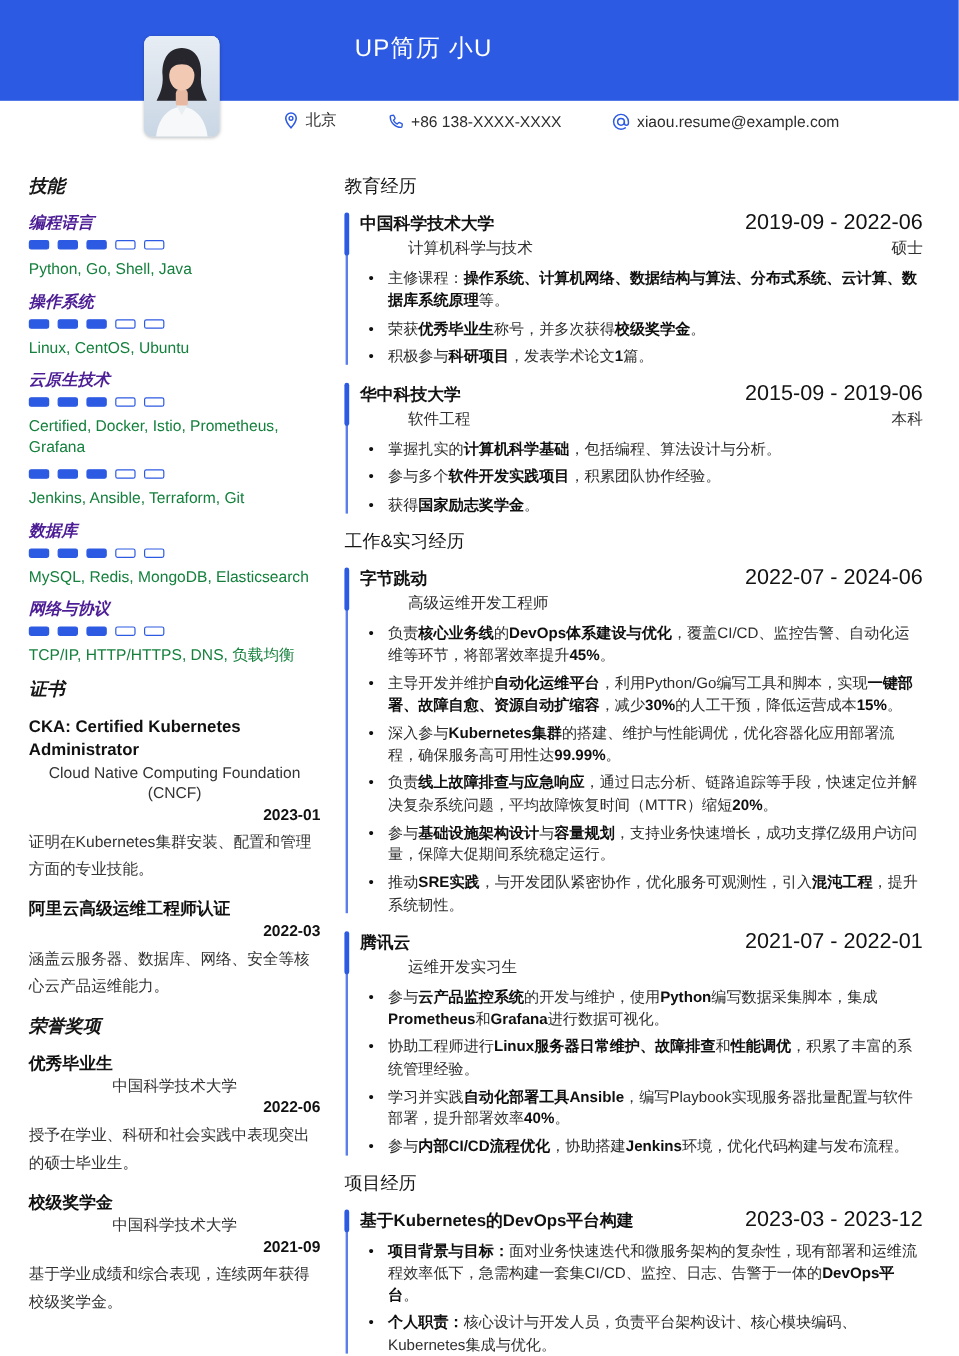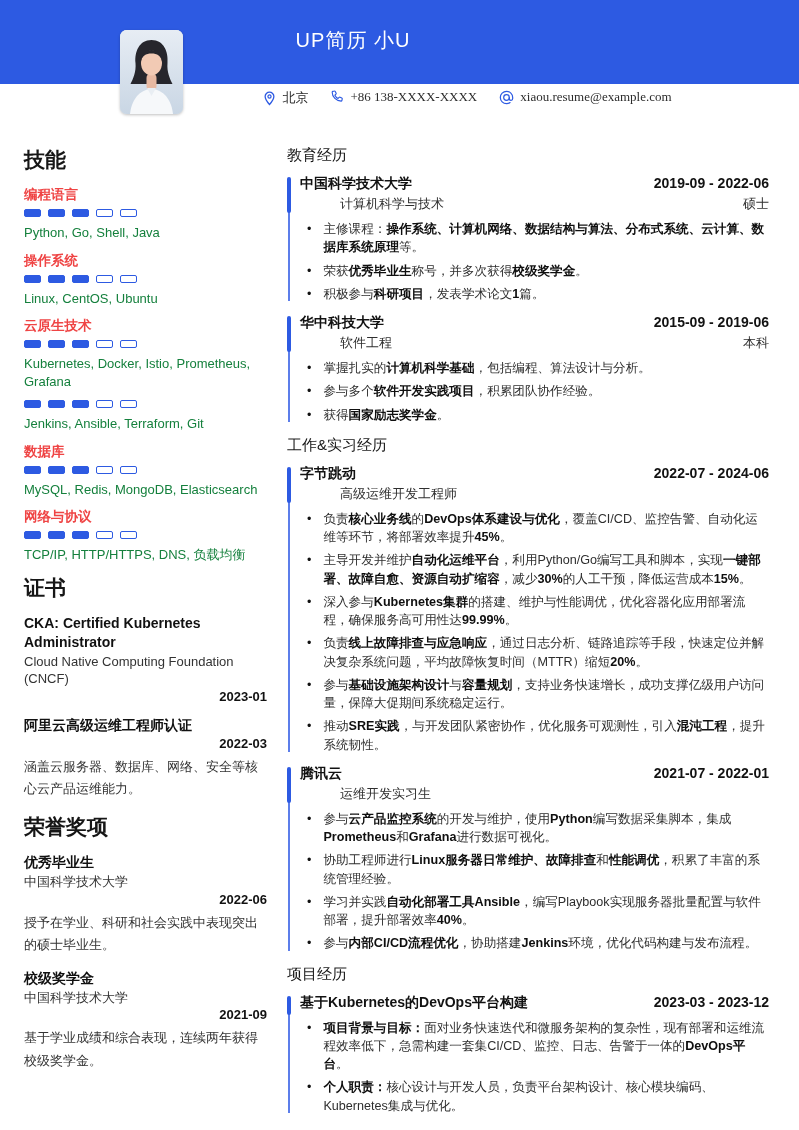--- a/index.html
+++ b/index.html
@@ -14,52 +14,52 @@
     position:absolute; top:27px; left:353px; transform:translateX(-50%);
     color:#fff; font-size:20px; font-weight:500; letter-spacing:1px; white-space:nowrap;
   }
   .photo{
     position:absolute; top:30px; left:120px; width:63px; height:84px;
     border-radius:7px; overflow:hidden; background:#dde4ec; box-shadow:0 1px 3px rgba(0,0,0,.25);
   }
   .photo svg{display:block;}
   .contact-row{
     position:absolute; top:89px; left:136px; width:663px; height:20px;
-    display:flex; justify-content:center; align-items:flex-start; gap:22px;font-family:Liberation Serif, serif;
+    display:flex; justify-content:center; align-items:flex-end; gap:42px;
   }
   .contact-item{display:flex; align-items:center; gap:6px; font-size:13px; color:#2c2c2c;}
   .contact-icon{display:flex; align-items:center;}
 
   .col-left{position:absolute; left:24px; top:146px; width:243px;}
   .col-right{position:absolute; left:287px; top:146px; width:482px;}
 
-  .side-heading{font-size:21px; font-weight:bold; color:var(--ink); margin:0 0 12px;}
+  .side-heading{font-size:15px; font-weight:bold; color:var(--ink); margin:0 0 12px;font-style:italic;}
   .side-heading.gap{margin-top:8px;}
   .skill{margin-bottom:10px;}
-  .skill-name{font-size:13.5px; font-weight:bold; margin-bottom:5px; color:#ef4444;}
+  .skill-name{font-size:13.5px; font-weight:bold; margin-bottom:5px; color:#4c1d95;font-style:italic;}
   .bars{display:flex; gap:7px; margin-bottom:7px;}
   .bar{width:17px; height:8px; border:1.5px solid var(--primary); border-radius:2px; background:#fff;}
   .bar.filled{background:var(--primary);}
   .skill-detail{font-size:13px; color:#15803d; line-height:1.35;}
 
   .cred{margin-bottom:12px;}
   .cred-name{font-size:14px; font-weight:bold; line-height:1.35; color:#111;}
-  .cred-org{font-size:13px; color:#333; line-height:1.35; margin-top:1px;}
+  .cred-org{font-size:13px; color:#333; line-height:1.35; margin-top:1px;text-align:center;}
   .cred-date{font-size:13px; font-weight:bold; color:#111; margin-top:1px;text-align:right;}
   .cred-desc{font-size:13px; color:#333; line-height:1.75; margin-top:5px;}
 
   .main-heading{font-size:15px; font-weight:normal; color:var(--ink); margin:0 0 10px;}
   .main-heading.gap{margin-top:12px;}
   .entry{position:relative; padding-left:13px; margin-bottom:11px;}
   .entry::before{content:""; position:absolute; left:1px; top:3px; bottom:2px; width:2px; background:var(--line);}
   .entry::after{content:""; position:absolute; left:0; top:2px; width:4px; height:36px; background:var(--primary); border-radius:2px;}
   .entry.single::after{height:19px;}
   .entry-head{display:flex; justify-content:space-between; align-items:baseline;}
   .entry-title{font-size:14px; font-weight:bold; color:#121212;}
-  .entry-date{font-size:14px; font-weight:bold; color:#121212; white-space:nowrap;}
+  .entry-date{font-size:18px; font-weight:normal; color:#121212; white-space:nowrap;}
   .entry-sub{display:flex; justify-content:space-between; font-size:13px; color:#2f2f2f; margin-top:2px;margin-left:40px;}
   .bullets{list-style:none; margin-top:7px; padding-left:7px;}
   .bullets li{display:flex; gap:12px; font-size:12.6px; color:#2e2e2e; line-height:1.45; margin-bottom:5px;}
   .bullets .dot{flex:0 0 auto; color:#111;}
   .bullets b{color:#0f0f0f;}
 </style>
 </head>
 <body>
 
 <div class="banner"></div>
@@ -145,21 +145,21 @@
 
   <div class="skill">
     <div class="skill-name">云原生技术</div>
     <div class="bars">
           <span class="bar filled"></span>
           <span class="bar filled"></span>
           <span class="bar filled"></span>
           <span class="bar"></span>
           <span class="bar"></span>
         </div>
-    <div class="skill-detail">Kubernetes, Docker, Istio, Prometheus, Grafana</div>
+    <div class="skill-detail">Certified, Docker, Istio, Prometheus, Grafana</div>
   </div>
 
   <div class="skill">
     <div class="bars">
           <span class="bar filled"></span>
           <span class="bar filled"></span>
           <span class="bar filled"></span>
           <span class="bar"></span>
           <span class="bar"></span>
         </div>
@@ -190,20 +190,21 @@
     <div class="skill-detail">TCP/IP, HTTP/HTTPS, DNS, 负载均衡</div>
   </div>
 </div>
 
   <div class="side-heading gap">证书</div>
   <div id="certs-list">
   <div class="cred">
     <div class="cred-name">CKA: Certified Kubernetes Administrator</div>
     <div class="cred-org">Cloud Native Computing Foundation (CNCF)</div>
     <div class="cred-date">2023-01</div>
+    <div class="cred-desc">证明在Kubernetes集群安装、配置和管理方面的专业技能。</div>
   </div>
 
   <div class="cred">
     <div class="cred-name">阿里云高级运维工程师认证</div>
     <div class="cred-date">2022-03</div>
     <div class="cred-desc">涵盖云服务器、数据库、网络、安全等核心云产品运维能力。</div>
   </div>
 </div>
 
   <div class="side-heading gap">荣誉奖项</div>

